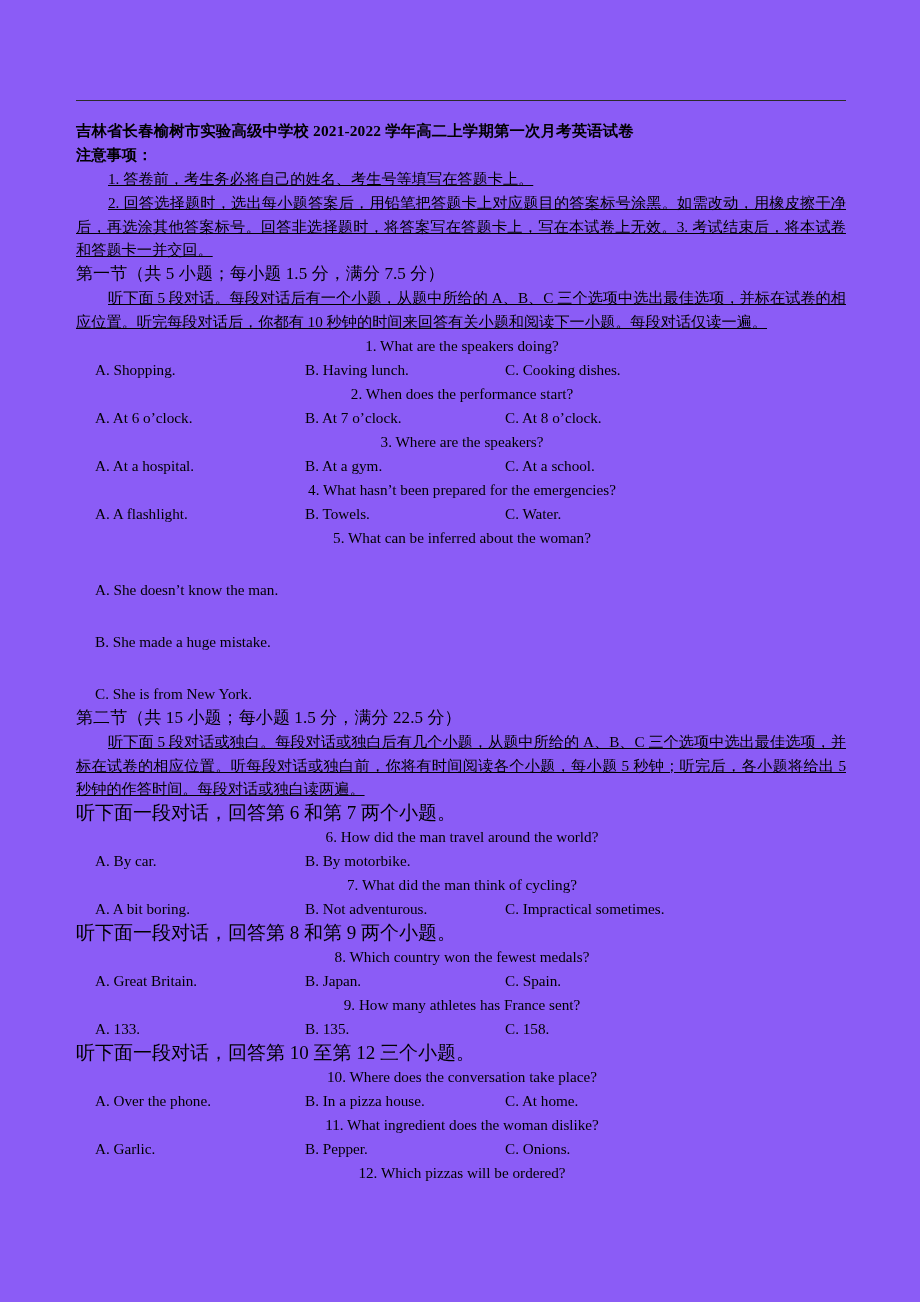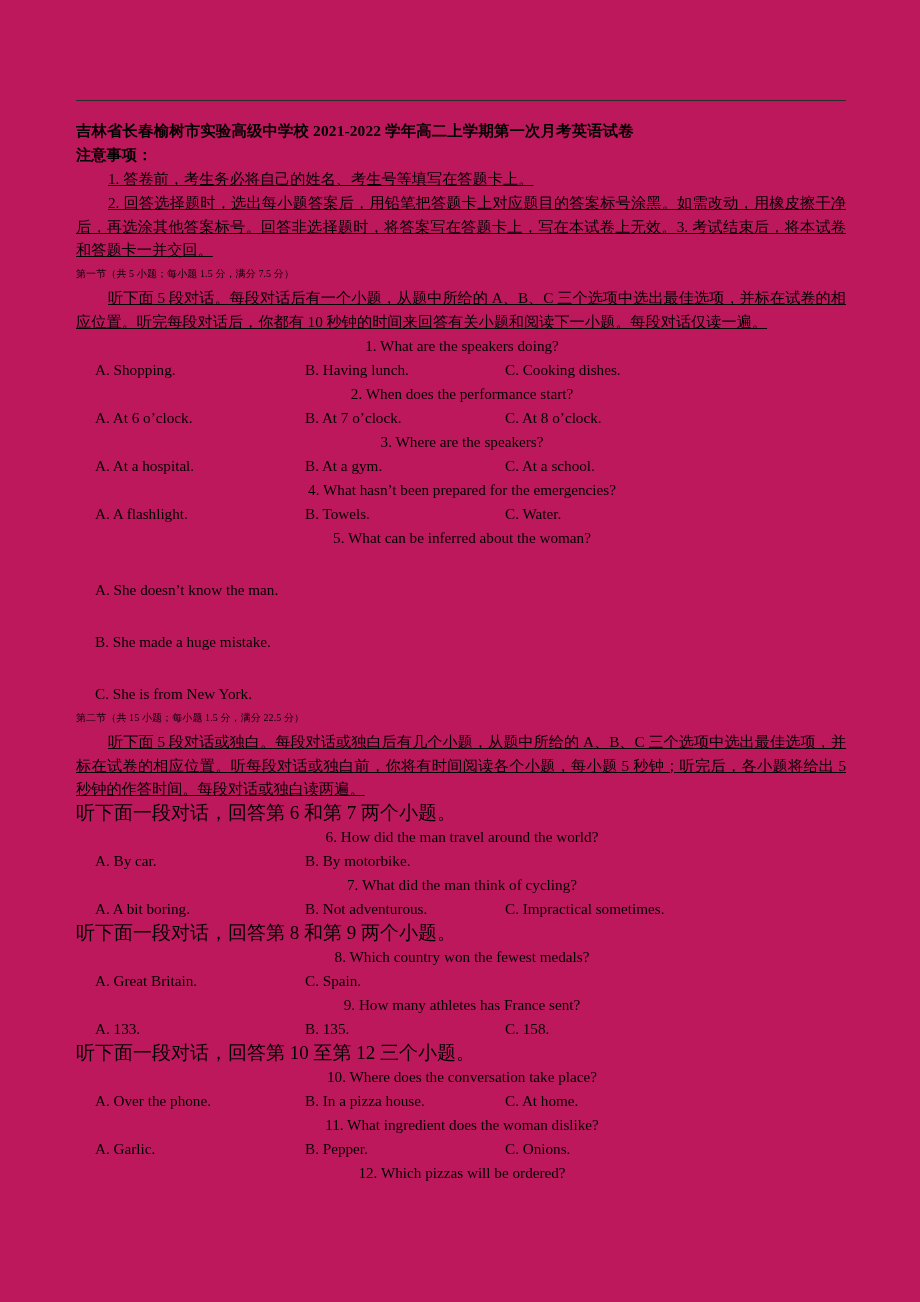--- a/index.html
+++ b/index.html
@@ -8,21 +8,21 @@
     background: #ffffff;
   }
   body {
     font-family: "Liberation Serif", "DejaVu Serif", serif;
     color: #000000;
   }
   .page {
     position: relative;
     width: 920px;
     height: 1302px;
-    background: #be185d;
+    background: #8b5cf6;
     overflow: hidden;
     box-sizing: border-box;
   }
   .content {
     position: absolute;
     left: 76px;
     top: 0;
     width: 770px;
   }
   .hrule {
@@ -52,21 +52,21 @@
     line-height: 24px;
   }
   .sec-head {
     font-weight: bold;
     font-size: 15.6px;
     line-height: 26px;
     margin-top: 4px;
     letter-spacing: 0.2px;
   }
   .sub-head {
-    font-size: 10px;
+    font-size: 17px;
     line-height: 24px;
   }
   .para {
     font-size: 15.2px;
     line-height: 23.8px;
     text-align: justify;
     text-justify: inter-ideograph;
     white-space: normal;
     text-decoration: underline;
   }
@@ -169,20 +169,21 @@
       <span class="oa">A. A bit boring.</span>
       <span class="ob">B. Not adventurous.</span>
       <span class="oc">C. Impractical sometimes.</span>
     </div>
 
     <div class="listen-note">听下面一段对话，回答第 8 和第 9 两个小题。</div>
 
     <div class="q-stem">8. Which country won the fewest medals?</div>
     <div class="opts">
       <span class="oa">A. Great Britain.</span>
+      <span class="ob">B. Japan.</span>
       <span class="oc">C. Spain.</span>
     </div>
 
     <div class="q-stem">9. How many athletes has France sent?</div>
     <div class="opts">
       <span class="oa">A. 133.</span>
       <span class="ob">B. 135.</span>
       <span class="oc">C. 158.</span>
     </div>
 

